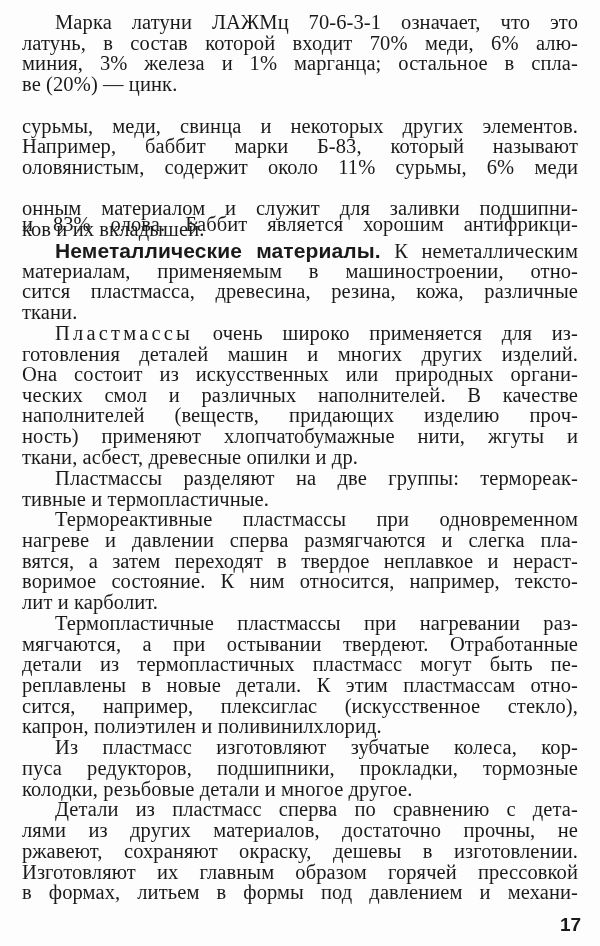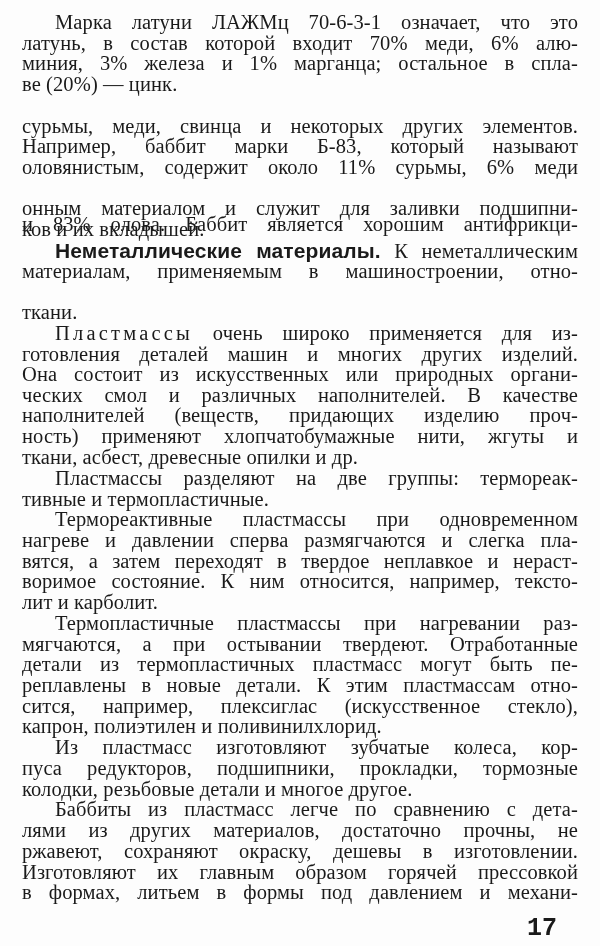--- a/index.html
+++ b/index.html
@@ -11,40 +11,41 @@
   .line {
     position: absolute; left: 22px; width: 556px; height: 23px;
     font-size: 20.5px; line-height: 23px; white-space: nowrap;
     text-align: justify; text-align-last: justify; letter-spacing: 0.1px;
   }
   .line.indent { left: 55px; width: 523px; }
   .line.last { text-align-last: left; }
   .spaced { letter-spacing: 3.2px; }
   .bold { font-weight: bold; font-family: "Liberation Sans", "DejaVu Sans", sans-serif; font-size: 21px; }
   .pagenum {
-    position: absolute; left: 527px; top: 914px; font-size: 25px; font-weight: bold;
-    font-family: Liberation Mono, monospace;
+    position: absolute; left: 560px; top: 914px; font-size: 19px; font-weight: bold;
+    font-family: Liberation Sans, sans-serif;
   }
 </style>
 </head>
 <body>
 
 <div class="page" id="page">
     <div class="line indent" style="top: 11px;"><span>Марка латуни ЛАЖМц 70-6-3-1 означает, что это</span></div>
     <div class="line" style="top: 31.72px;"><span>латунь, в состав которой входит 70% меди, 6% алю-</span></div>
     <div class="line" style="top: 52.44px;"><span>миния, 3% железа и 1% марганца; остальное в спла-</span></div>
     <div class="line last" style="top: 73.16px;"><span>ве (20%) — цинк.</span></div>
     <div class="line" style="top: 114.6px;"><span>сурьмы, меди, свинца и некоторых других элементов.</span></div>
     <div class="line" style="top: 135.32px;"><span>Например, баббит марки Б-83, который называют</span></div>
     <div class="line" style="top: 156.04px;"><span>оловянистым, содержит около 11% сурьмы, 6% меди</span></div>
     <div class="line" style="top: 176.76px; margin-top: 36px;"><span>и 83% олова. Баббит является хорошим антифрикци-</span></div>
     <div class="line" style="top: 197.48px;"><span>онным материалом и служит для заливки подшипни-</span></div>
     <div class="line last" style="top: 218.2px;"><span>ков и их вкладышей.</span></div>
     <div class="line indent" style="top: 238.92px;"><span class="bold">Неметаллические материалы.</span> <span>К неметаллическим</span></div>
     <div class="line" style="top: 259.64px;"><span>материалам, применяемым в машиностроении, отно-</span></div>
+    <div class="line" style="top: 280.36px;"><span>сится пластмасса, древесина, резина, кожа, различные</span></div>
     <div class="line last" style="top: 301.08px;"><span>ткани.</span></div>
     <div class="line indent" style="top: 321.8px;"><span class="spaced">Пластмассы</span> <span>очень широко применяется для из-</span></div>
     <div class="line" style="top: 342.52px;"><span>готовления деталей машин и многих других изделий.</span></div>
     <div class="line" style="top: 363.24px;"><span>Она состоит из искусственных или природных органи-</span></div>
     <div class="line" style="top: 383.96px;"><span>ческих смол и различных наполнителей. В качестве</span></div>
     <div class="line" style="top: 404px;"><span>наполнителей (веществ, придающих изделию проч-</span></div>
     <div class="line" style="top: 425.4px;"><span>ность) применяют хлопчатобумажные нити, жгуты и</span></div>
     <div class="line last" style="top: 446.12px;"><span>ткани, асбест, древесные опилки и др.</span></div>
     <div class="line indent" style="top: 466.84px; font-family: Liberation Serif, serif;"><span>Пластмассы разделяют на две группы: термореак-</span></div>
     <div class="line last" style="top: 487.56px;"><span>тивные и термопластичные.</span></div>
@@ -55,19 +56,19 @@
     <div class="line last" style="top: 591.16px;"><span>лит и карболит.</span></div>
     <div class="line indent" style="top: 611.88px;"><span>Термопластичные пластмассы при нагревании раз-</span></div>
     <div class="line" style="top: 632.6px;"><span>мягчаются, а при остывании твердеют. Отработанные</span></div>
     <div class="line" style="top: 653.32px;"><span>детали из термопластичных пластмасс могут быть пе-</span></div>
     <div class="line" style="top: 674.04px;"><span>реплавлены в новые детали. К этим пластмассам отно-</span></div>
     <div class="line" style="top: 694.76px;"><span>сится, например, плексиглас (искусственное стекло),</span></div>
     <div class="line last" style="top: 715.48px;"><span>капрон, полиэтилен и поливинилхлорид.</span></div>
     <div class="line indent" style="top: 736.2px;"><span>Из пластмасс изготовляют зубчатые колеса, кор-</span></div>
     <div class="line" style="top: 756.92px;"><span>пуса редукторов, подшипники, прокладки, тормозные</span></div>
     <div class="line last" style="top: 777.64px;"><span>колодки, резьбовые детали и многое другое.</span></div>
-    <div class="line indent" style="top: 798.36px;"><span>Баббиты из пластмасс легче по сравнению с дета-</span></div>
+    <div class="line indent" style="top: 798.36px;"><span>Детали из пластмасс сперва по сравнению с дета-</span></div>
     <div class="line" style="top: 819.08px;"><span>лями из других материалов, достаточно прочны, не</span></div>
     <div class="line" style="top: 839.8px; word-spacing: 0.003125px;"><span>ржавеют, сохраняют окраску, дешевы в изготовлении.</span></div>
     <div class="line" style="top: 860.52px;"><span>Изготовляют их главным образом горячей прессовкой</span></div>
     <div class="line" style="top: 881.24px;"><span>в формах, литьем в формы под давлением и механи-</span></div>
   </div>
 <div class="pagenum">17</div>
 
 </body></html>

